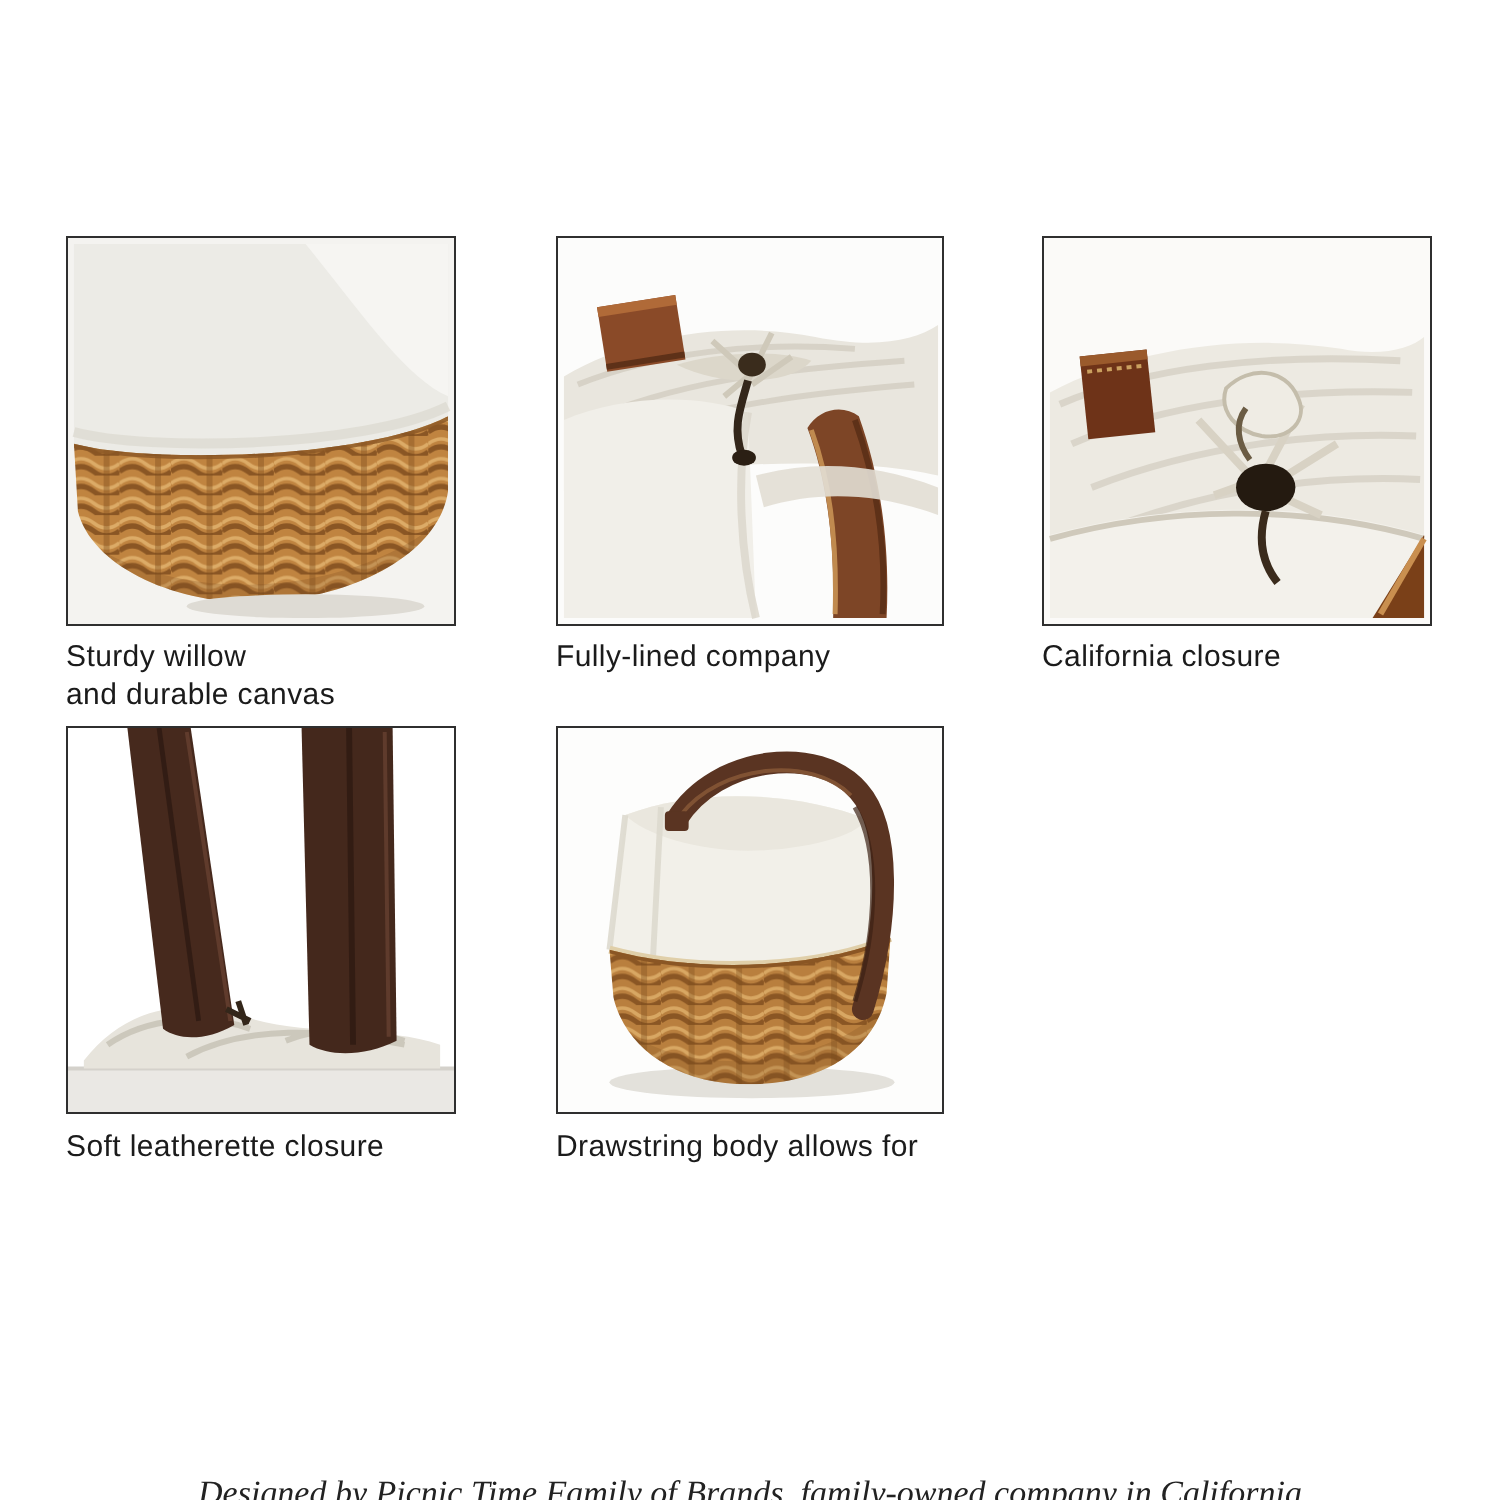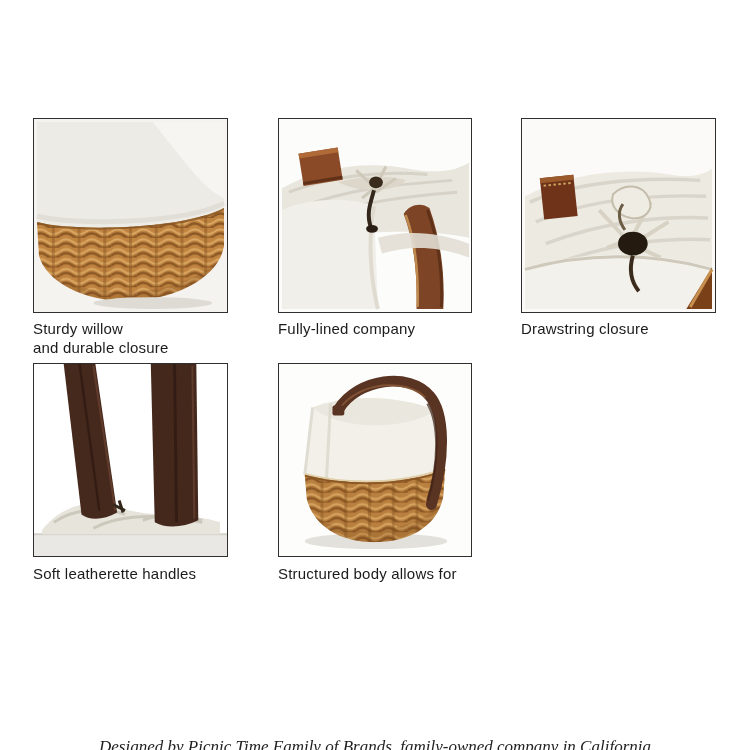--- a/index.html
+++ b/index.html
@@ -178,30 +178,30 @@
       </g>
       <path d="M60,46 C80,14 132,8 152,32 C168,50 168,96 154,142" stroke="#5a3422" stroke-width="11" fill="none" stroke-linecap="round"></path>
       <path d="M62,44 C82,18 128,14 148,34" stroke="#8a5a38" stroke-width="2" fill="none" opacity="0.8"></path>
       <path d="M150,40 C162,60 162,100 150,138" stroke="#3c2114" stroke-width="2.5" fill="none" opacity="0.7"></path>
       <rect x="54" y="42" width="12" height="10" rx="2" fill="#5a3422"></rect>
     </svg>
   </div>
 
   <div class="caption c1">
     <span>Sturdy willow</span>
-    <span>and durable closure</span>
+    <span>and durable canvas</span>
   </div>
   <div class="caption c2">
     <span>Fully-lined company</span>
   </div>
   <div class="caption c3">
-    <span>Drawstring closure</span>
+    <span>California closure</span>
   </div>
   <div class="caption c4">
-    <span>Soft leatherette handles</span>
+    <span>Soft leatherette closure</span>
   </div>
   <div class="caption c5">
-    <span>Structured body allows for</span>
+    <span>Drawstring body allows for</span>
   </div>
 
   <div class="footer">Designed by Picnic Time Family of Brands, family-owned company in California</div>
 
 </div>
 
 </body></html>

